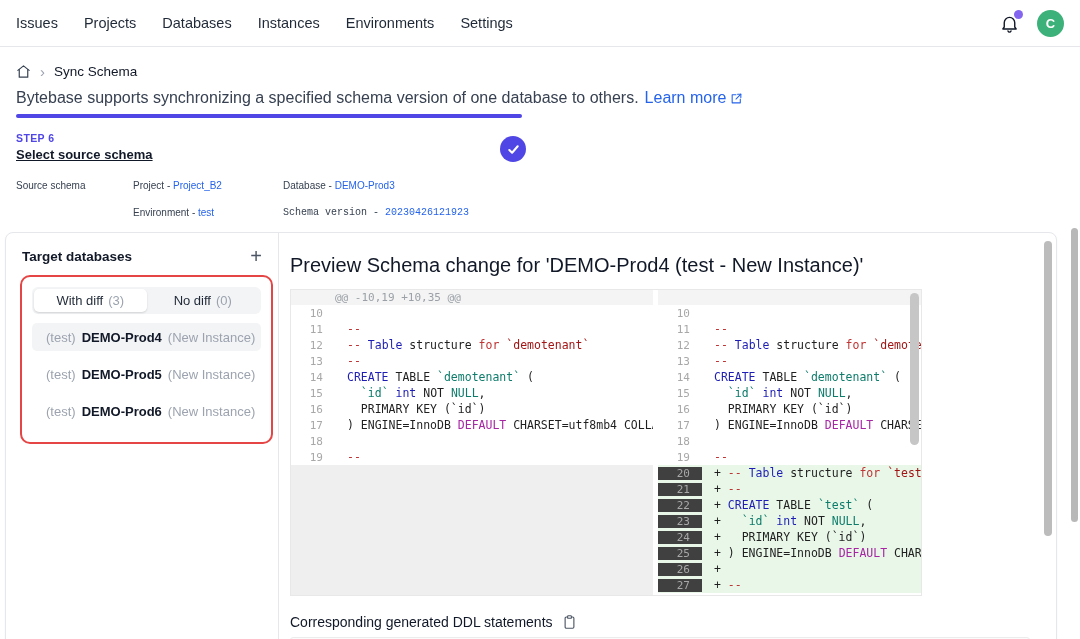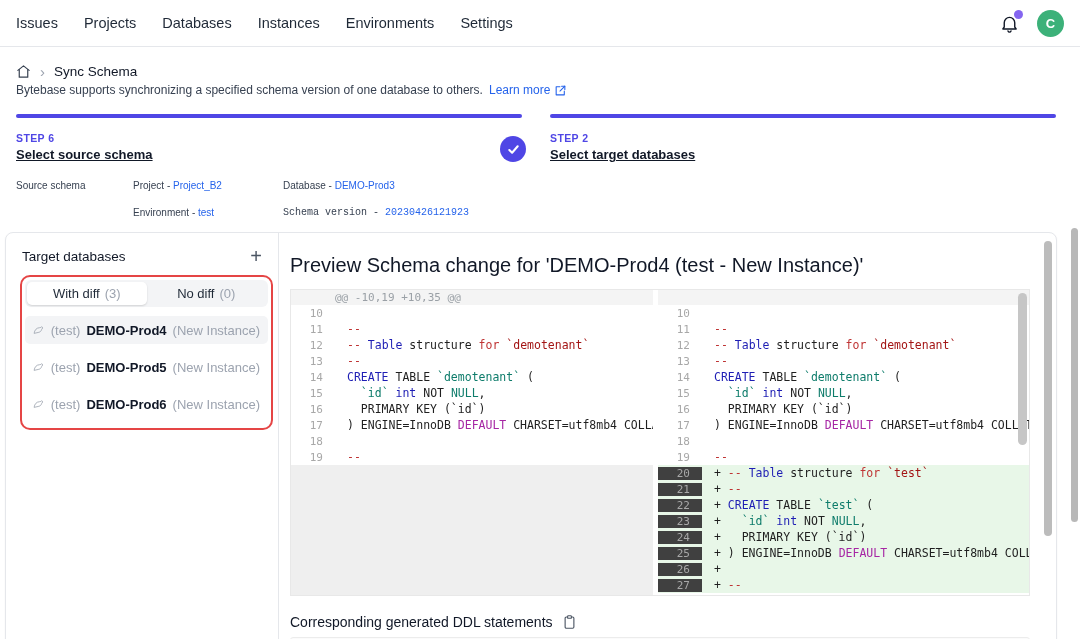--- a/index.html
+++ b/index.html
@@ -13,58 +13,58 @@
   .nav-item { cursor:pointer; }
   .nav-right { margin-left:auto; display:flex; align-items:center; gap:16px; }
   .bell-wrap { position:relative; width:24px; height:24px; display:flex; align-items:center; justify-content:center; }
   .bell-badge { position:absolute; top:-1px; right:-2px; width:9px; height:9px; border-radius:50%; background:#8465f0; }
   .avatar { width:27px; height:27px; border-radius:50%; background:#3cb179; color:#fff; font-size:13px; font-weight:600;
             display:flex; align-items:center; justify-content:center; }
 
   
   .crumbs { position:absolute; top:64px; left:16px; display:flex; align-items:center; gap:9px; font-size:13.5px; color:#111827; }
   .crumb-chevron { color:#9ca3af; font-size:15px; line-height:1; }
-  .desc { position:absolute; top:83px; left:16px; font-size:12px; color:#374151; display:flex; align-items:center; gap:4px;text-align:right; }
+  .desc { position:absolute; top:89px; left:16px; font-size:16px; color:#374151; display:flex; align-items:center; gap:4px;text-align:right; }
   .desc a { color:#2563eb; text-decoration:none; margin-left:2px; }
 
   
   .step { position:absolute; top:114px; width:506px; }
   .step .bar { height:4px; background:#4f46e5; border-radius:2px; }
   .step-label { margin-top:14px; font-size:10.5px; font-weight:700; color:#4f46e5; letter-spacing:.4px; }
   .step-title { margin-top:3px; font-size:13px; font-weight:600; color:#111827;text-decoration:underline; }
   .check { position:absolute; left:500px; top:136px; width:26px; height:26px; border-radius:50%;
            background:#4f46e5; display:flex; align-items:center; justify-content:center; }
 
   
   .src { position:absolute; font-size:10px; color:#374151; }
   .src .val { color:#2563eb; cursor:pointer; }
 
   
   .card { position:absolute; left:5px; top:232px; width:1052px; height:420px; background:#fff;
           border:1px solid #e5e7eb; border-radius:8px; box-shadow:0 1px 2px rgba(0,0,0,.05); display:flex; }
   .left-panel { width:273px; flex:none; border-right:1px solid #e5e7eb; padding-top:10px; }
   .lp-head { display:flex; align-items:center; justify-content:space-between; padding:3px 16px 9px 16px; }
-  .lp-title { font-size:13.5px; font-weight:400; color:#111827; }
+  .lp-title { font-size:13.5px; font-weight:700; color:#111827; }
   .plus-btn { font-size:20px; font-weight:300; color:#4b5563; line-height:1; cursor:pointer; }
-  .red-box { margin:0 5px 0 14px; border:2.5px solid #e54545; border-radius:10px; padding:1px; }
+  .red-box { margin:0 5px 0 14px; border:2.5px solid #e54545; border-radius:10px; padding:8px; }
   .tabbar { display:flex; background:#f3f4f6; border-radius:6px; padding:2px; height:27px; margin:2px 2px 1px 2px; }
   .tab { flex:1; display:flex; align-items:center; justify-content:center; gap:5px; font-size:13px;
          color:#1f2937; font-weight:500; border-radius:5px; cursor:pointer; }
   .tab.active { background:#fff; box-shadow:0 1px 2px rgba(0,0,0,.14); }
   .tab .cnt { color:#9ca3af; font-weight:400; }
   .db-item { display:flex; align-items:center; gap:6px; height:28px; border-radius:5px; padding:0 8px;
              margin:9px 2px; font-size:13px; color:#9ca3af; cursor:pointer; white-space:nowrap; overflow:hidden; }
   .db-item.selected { background:#f3f4f6; }
   .db-name { color:#111827; font-weight:700; }
 
   .main { flex:1; position:relative; }
   .preview-title { position:absolute; left:11px; top:21px; font-size:20px; font-weight:500; color:#111827; }
 
   
-  .diff { position:absolute; left:11px; top:56px; width:740px; height:307px; border:1px solid #e8e8e8;
+  .diff { position:absolute; left:11px; top:56px; width:632px; height:307px; border:1px solid #e8e8e8;
           display:flex; background:#fff; font-family:"DejaVu Sans Mono","Liberation Mono",monospace; font-size:11.5px; }
   .pane { position:relative; overflow:hidden; display:flex; flex-direction:column; }
   .pane-left { width:362px; flex:none; }
   .sash { width:5px; flex:none; background:#fff; }
   .pane-right { flex:1; }
   .pane-header { height:15px; flex:none; display:flex; align-items:center; background:#f4f4f4; color:#9aa0a6; font-size:11px; }
   .pane-header .hgut { width:44px; flex:none; }
   .code-row { height:16px; flex:none; display:flex; align-items:center; }
   .code-gutter { width:44px; flex:none; text-align:right; padding-right:12px; color:#a8a8a8; font-size:11px; }
   .code-content { flex:1; white-space:pre; overflow:hidden; padding-left:12px; color:#1f1f1f; }
@@ -131,25 +131,20 @@
 
   <div class="step" style="left:16px;">
     <div class="bar"></div>
     <div class="step-label">STEP 6</div>
     <div class="step-title">Select source schema</div>
   </div>
   <div class="check">
     <svg width="13" height="13" viewBox="0 0 14 14" fill="none" stroke="#fff" stroke-width="2.2" stroke-linecap="round" stroke-linejoin="round">
       <path d="M2.5 7.5 5.5 10.5 11.5 3.5"></path>
     </svg>
-  </div>
-  <div class="step" style="left:550px;">
-    <div class="bar"></div>
-    <div class="step-label">STEP 2</div>
-    <div class="step-title">Select target databases</div>
   </div>
 
   <div class="src" style="left:16px; top:180px;">Source schema</div>
   <div class="src" style="left:133px; top:180px;">
     <span>Project - </span><span class="val">Project_B2</span>
   </div>
   <div class="src" style="left:283px; top:180px;">
     <span>Database - </span><span class="val">DEMO-Prod3</span>
   </div>
   <div class="src" style="left:133px; top:207px;">

